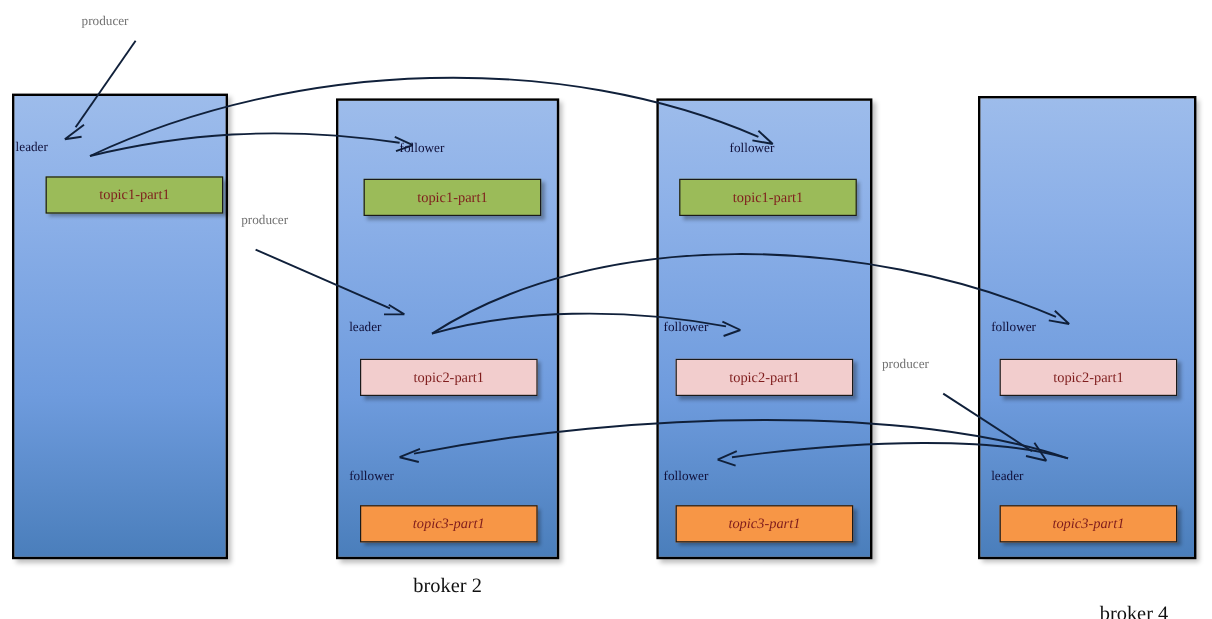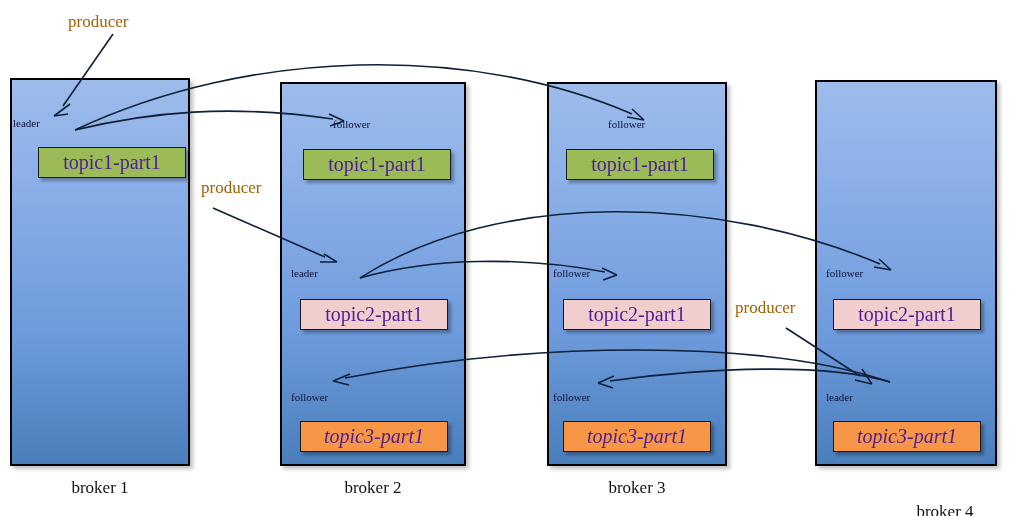--- a/index.html
+++ b/index.html
@@ -33,36 +33,36 @@
     position: absolute;
     font-size: 11px;
     color: #10103a;
     white-space: nowrap;
     z-index: 6;
   }
   .partition {
     position: absolute;
     box-sizing: border-box;
     border: 1px solid #1a1a1a;
-    font-size: 20px;
-    color: #4c1d95;
+    font-size: 12px;
+    color: #7f1d1d;
     display: flex;
     align-items: center;
     justify-content: center;
     box-shadow: 3px 3px 3px rgba(0,0,0,0.30);
     z-index: 6;
   }
   .p-green  { background: #9BBB59; }
   .p-pink   { background: #F2CDCD; font-family: Liberation Serif, serif; }
   .p-orange { background: #F79646; font-style: italic; }
 
   .producer-label {
     position: absolute;
-    font-size: 17px;
-    color: #a16207;
+    font-size: 11px;
+    color: #737373;
     white-space: nowrap;
     z-index: 7;
   }
   svg.arrows {
     position: absolute;
     left: 0;
     top: 0;
     width: 1010px;
     height: 516px;
     z-index: 5;
@@ -73,39 +73,37 @@
   svg.arrows .head { fill: none; stroke: #10203a; stroke-width: 1.6px; }
 </style>
 </head>
 <body>
 
 <div id="stage">
 
   <div class="broker" style="left:10px; top:78px; width:180px; height:388px;"></div>
   <div class="role" style="left:13px; top:117px;">leader</div>
   <div class="partition p-green" style="left:38px; top:147px; width:148px; height:31px;">topic1-part1</div>
-  <div class="broker-caption" style="left:10px; top:478px; width:180px;">broker 1</div>
 
   <div class="broker" style="left:280px; top:82px; width:186px; height:384px;"></div>
   <div class="role" style="left:333px; top:118px;">follower</div>
   <div class="partition p-green" style="left:303px; top:149px; width:148px; height:31px;">topic1-part1</div>
   <div class="role" style="left:291px; top:267px;">leader</div>
   <div class="partition p-pink" style="left:300px; top:299px; width:148px; height:31px;">topic2-part1</div>
   <div class="role" style="left:291px; top:391px;">follower</div>
   <div class="partition p-orange" style="left:300px; top:421px; width:148px; height:31px;">topic3-part1</div>
   <div class="broker-caption" style="left:280px; top:478px; width:186px;">broker 2</div>
 
   <div class="broker" style="left:547px; top:82px; width:180px; height:384px;"></div>
   <div class="role" style="left:608px; top:118px;">follower</div>
   <div class="partition p-green" style="left:566px; top:149px; width:148px; height:31px;">topic1-part1</div>
   <div class="role" style="left:553px; top:267px;">follower</div>
   <div class="partition p-pink" style="left:563px; top:299px; width:148px; height:31px;">topic2-part1</div>
   <div class="role" style="left:553px; top:391px;">follower</div>
   <div class="partition p-orange" style="left:563px; top:421px; width:148px; height:31px;">topic3-part1</div>
-  <div class="broker-caption" style="left:547px; top:478px; width:180px;">broker 3</div>
 
   <div class="broker" style="left:815px; top:80px; width:182px; height:386px;"></div>
   <div class="role" style="left:826px; top:267px;">follower</div>
   <div class="partition p-pink" style="left:833px; top:299px; width:148px; height:31px;">topic2-part1</div>
   <div class="role" style="left:826px; top:391px;">leader</div>
   <div class="partition p-orange" style="left:833px; top:421px; width:148px; height:31px;">topic3-part1</div>
   <div class="broker-caption" style="left:854px; top:478px; width:182px;margin-top:24px;">broker 4</div>
 
   <div class="producer-label" style="left:68px; top:12px;">producer</div>
   <div class="producer-label" style="left:201px; top:178px;">producer</div>

